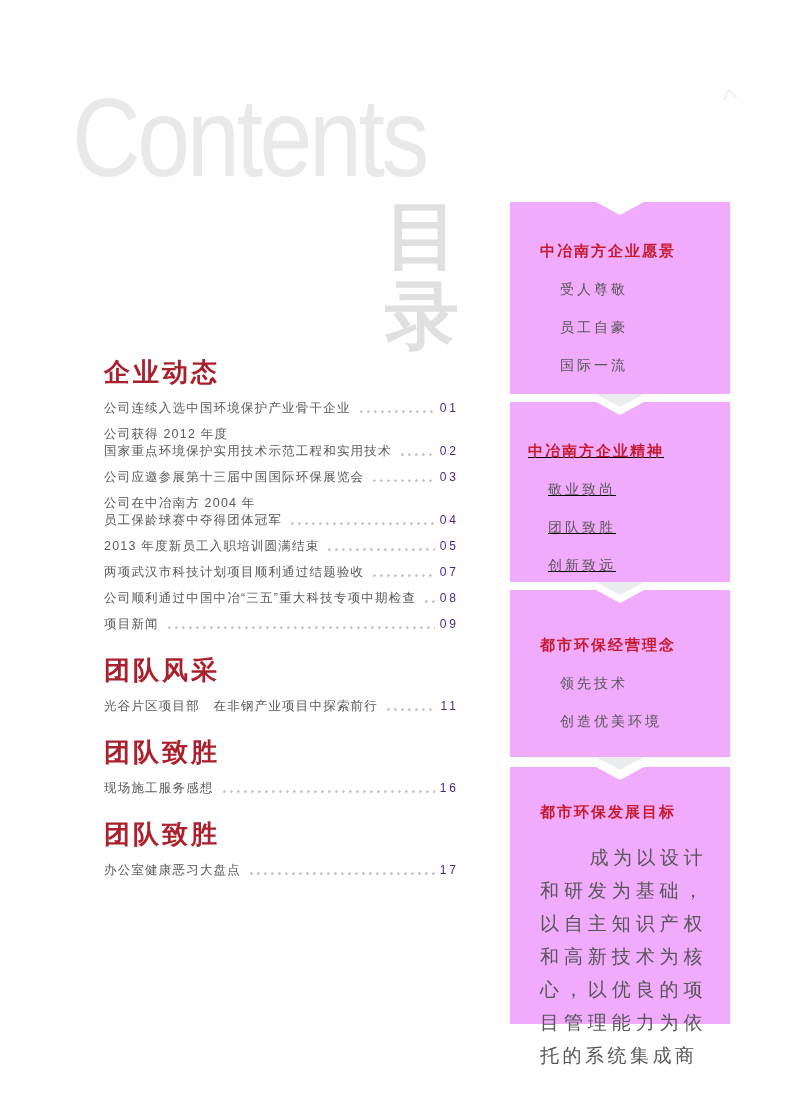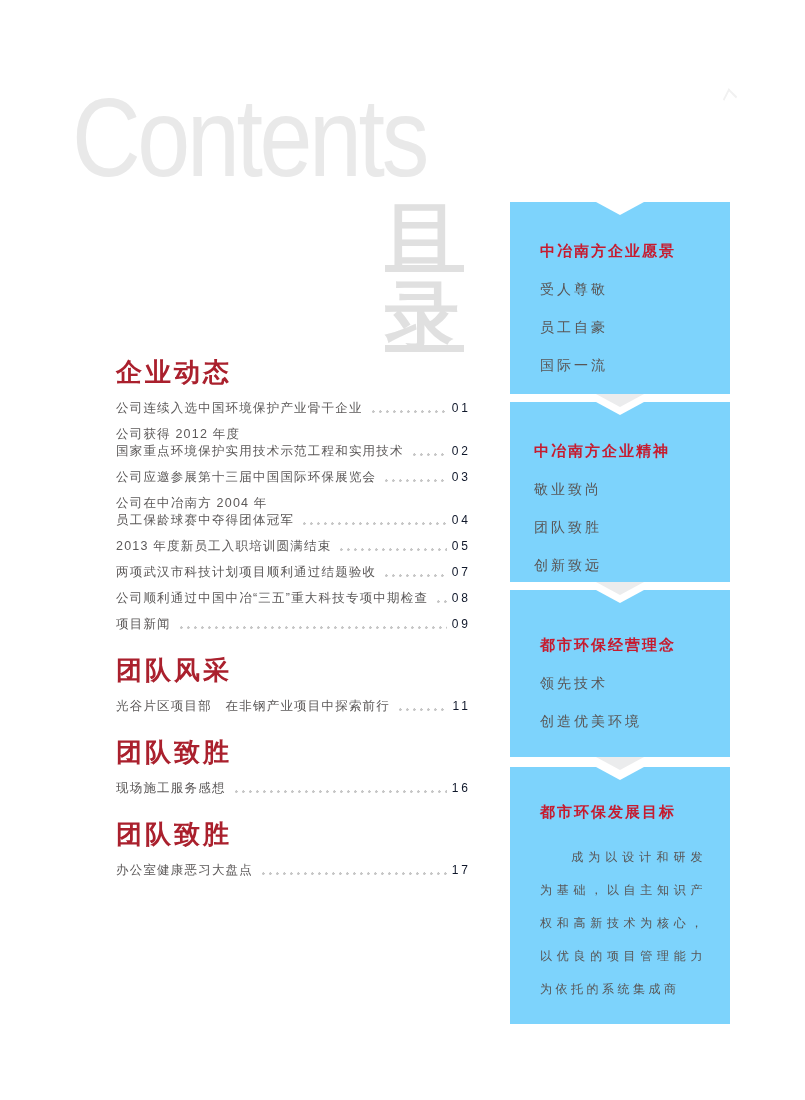--- a/index.html
+++ b/index.html
@@ -15,30 +15,29 @@
     font-size:112px; line-height:1; font-weight:400;
     letter-spacing:-4px; color:#e9e9e9;
     transform:scaleX(0.85); transform-origin:left top;
     white-space:nowrap;
   }
   .title-zh {
     position:absolute; left:308px; top:196px; width:156px;
     text-align:right; font-weight:bold; font-size:74px; line-height:1.08;
     letter-spacing:5px; color:#e0e0e0;
     font-family:"DejaVu Sans","Liberation Sans",sans-serif;
-    text-decoration:underline;
   }
   .corner-artifact {
     position:absolute; left:724px; top:92px; width:12px; height:12px;
     border:2px solid #f1f1f1; transform:rotate(45deg) skewX(18deg);
     border-right:none; border-bottom:none;
   }
 
   
-  .toc { position:absolute; left:116px; top:357px; width:352px; }
+  .toc { position:absolute; left:104px; top:357px; width:352px; }
   .toc-section { margin-bottom:22px; }
   .toc-heading {
     font-family:"Liberation Serif","DejaVu Serif",serif;
     font-weight:bold; font-size:26px; line-height:31px;
     letter-spacing:3px; color:#aa202d; margin-bottom:12px;
   }
   .toc-item { margin-bottom:9px; }
   .toc-pre {
     font-size:12.5px; line-height:17px; letter-spacing:1.2px; color:#5b5858;
   }
@@ -47,52 +46,52 @@
     flex:0 0 auto; font-size:12.5px; line-height:17px;
     letter-spacing:1.2px; color:#5b5858;
   }
   .leader {
     flex:1 1 auto; height:5px; margin:0 5px 2px 9px; align-self:flex-end;
     background-image:radial-gradient(circle at 1.4px 1.6px, #c6c6c6 1.1px, rgba(0,0,0,0) 1.5px);
     background-size:7px 5px; background-repeat:repeat-x;
   }
   .pagenum {
     flex:0 0 auto; font-size:12px; line-height:17px;
-    letter-spacing:3px; margin-right:-3px; color:#0f172a;
+    letter-spacing:3px; margin-right:-3px; color:#4c1d95;
   }
 
   
   .panels { position:absolute; left:510px; top:202px; width:220px; }
-  .panel { position:relative; background:#7dd3fc; width:220px; }
+  .panel { position:relative; background:#f0abfc; width:220px; }
   .panel-1 { height:192px; margin-bottom:8px;  padding:40px 26px 0 30px; }
-  .panel-2 { height:180px; margin-bottom:8px;  padding:40px 26px 0 24px; }
+  .panel-2 { height:180px; margin-bottom:8px;  padding:40px 26px 0 18px;text-decoration:underline; }
   .panel-3 { height:167px; margin-bottom:10px; padding:46px 26px 0 30px; }
   .panel-4 { height:257px;                      padding:36px 24px 4px 30px; }
   .notch {
     position:absolute; top:0; left:50%; margin-left:-24px;
     width:0; height:0;
     border-left:24px solid transparent; border-right:24px solid transparent;
     border-top:13px solid #ffffff;
   }
   .tab {
     position:absolute; bottom:-13px; left:50%; margin-left:-24px;
     width:0; height:0; z-index:3;
     border-left:24px solid transparent; border-right:24px solid transparent;
     border-top:13px solid #ebeced;
   }
   .panel-title {
     font-weight:bold; font-size:15px; line-height:18px;
     letter-spacing:2px; color:#c61b2f; margin-bottom:20px;
   }
   .panel-line {
     font-size:14px; line-height:18px; letter-spacing:3px;
-    color:#595656; margin-bottom:20px;
+    color:#595656; margin-bottom:20px;margin-left:20px;
   }
   .panel-para {
-    font-size:12px; line-height:33px; letter-spacing:3.5px;
+    font-size:19px; line-height:33px; letter-spacing:3.5px;
     color:#585555; text-align:justify; text-indent:2.6em;
   }
 </style>
 </head>
 <body>
 
 <div class="title-en">Contents</div>
 <div class="title-zh">目录</div>
 <div class="corner-artifact"></div>
 

